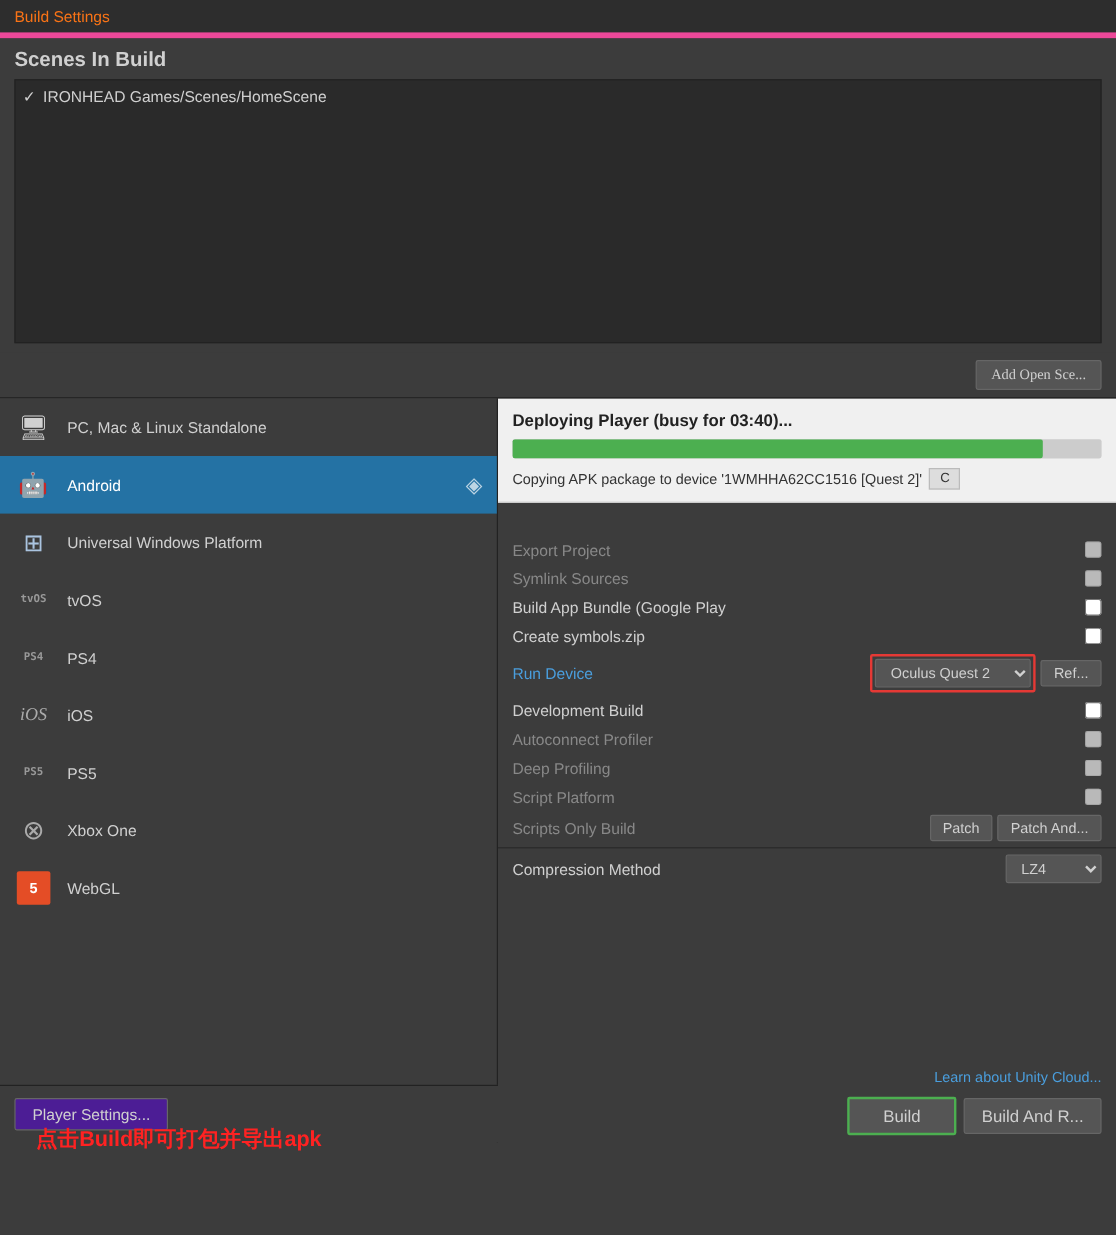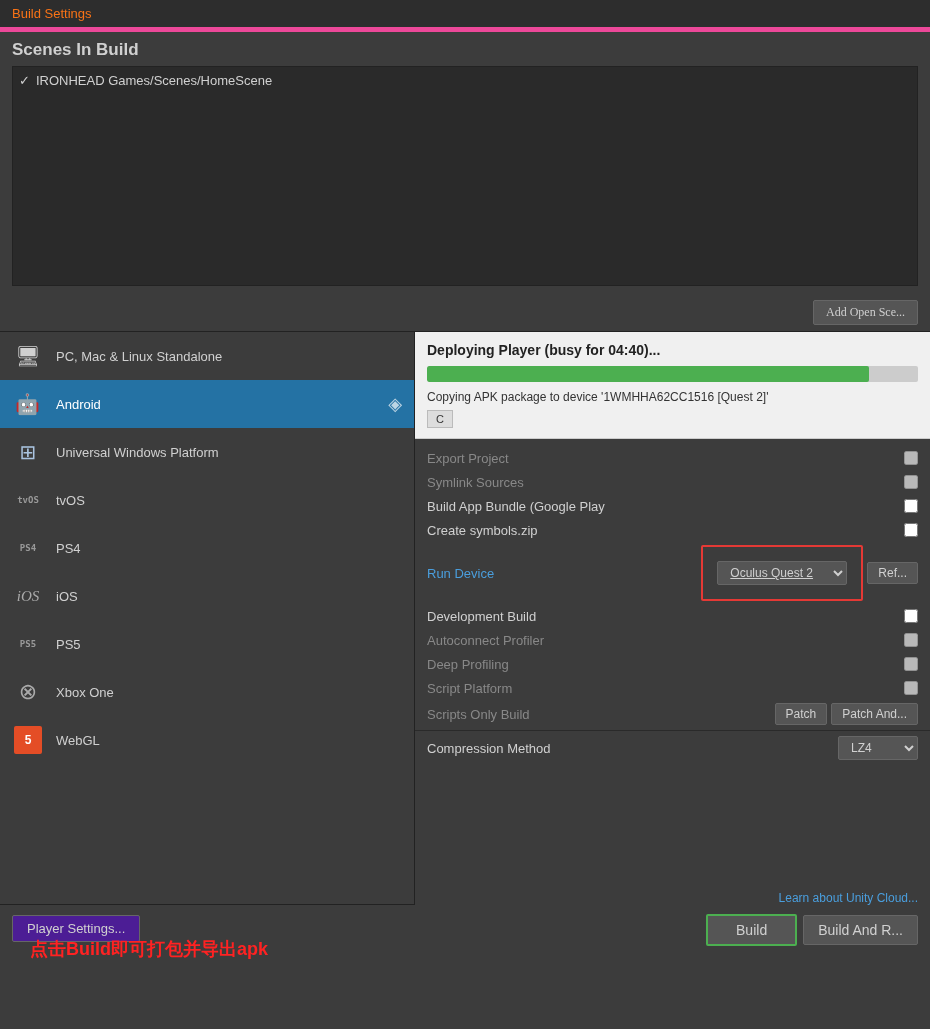--- a/index.html
+++ b/index.html
@@ -154,23 +154,22 @@
     }
     .progress-bar-fill {
       background: #4caf50;
       height: 100%;
       border-radius: 2px;
     }
     .deploying-msg {
       font-size: 12px;
       color: #333;
       display: flex;
-      align-items: flex-start;
+      align-items: center;
       gap: 6px;
-      flex-direction: column;
     }
     .deploying-c-btn {
       background: #ddd;
       border: 1px solid #bbb;
       color: #333;
       padding: 2px 8px;
       font-size: 11px;
       cursor: pointer;
     }
 
@@ -207,25 +206,24 @@
       color: #d0d0d0;
       padding: 3px 8px;
       font-size: 12px;
       cursor: pointer;
       border-radius: 2px;
       min-width: 130px;
     }
     .red-border-box {
       border: 2px solid #e53935;
       border-radius: 2px;
-      padding: 14px;
+      padding: 2px;
       display: flex;
       align-items: center;
       gap: 4px;
-      text-decoration: underline;
     }
     .btn-refresh {
       background: #555;
       border: 1px solid #666;
       color: #d0d0d0;
       padding: 3px 10px;
       font-size: 12px;
       cursor: pointer;
       border-radius: 2px;
     }
@@ -399,21 +397,21 @@
     </ul>
 
     <div style="position:absolute;bottom:0;left:0;width:415px;padding:10px 12px;background:#3c3c3c;border-top:1px solid #222;">
       <button class="btn-player-settings">Player Settings...</button>
     </div>
   </div>
 
   <div class="settings-panel">
 
     <div class="deploying-overlay">
-      <div class="deploying-title">Deploying Player (busy for 04:40)...</div>
+      <div class="deploying-title">Deploying Player (busy for 03:40)...</div>
       <div class="progress-bar-bg">
         <div class="progress-bar-fill" style="width:90%;"></div>
       </div>
       <div class="deploying-msg">
         <span>Copying APK package to device '1WMHHA62CC1516 [Quest 2]'</span>
         <button class="deploying-c-btn">C</button>
       </div>
     </div>
 
     <div class="settings-rows">

